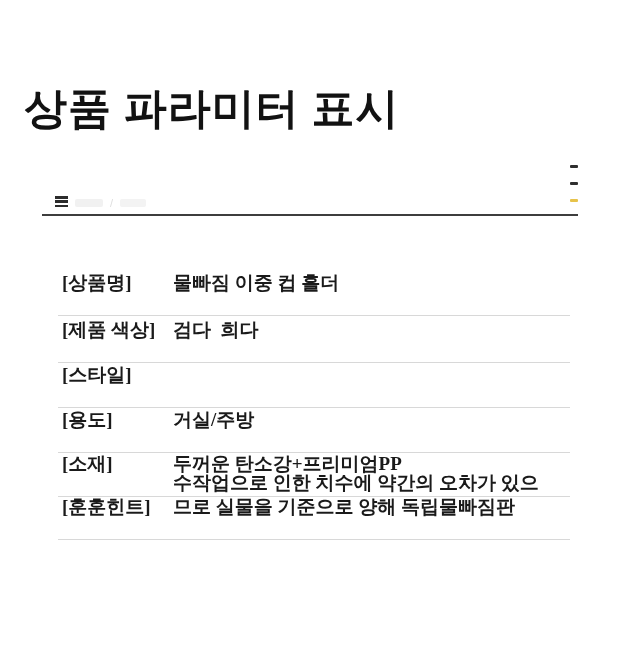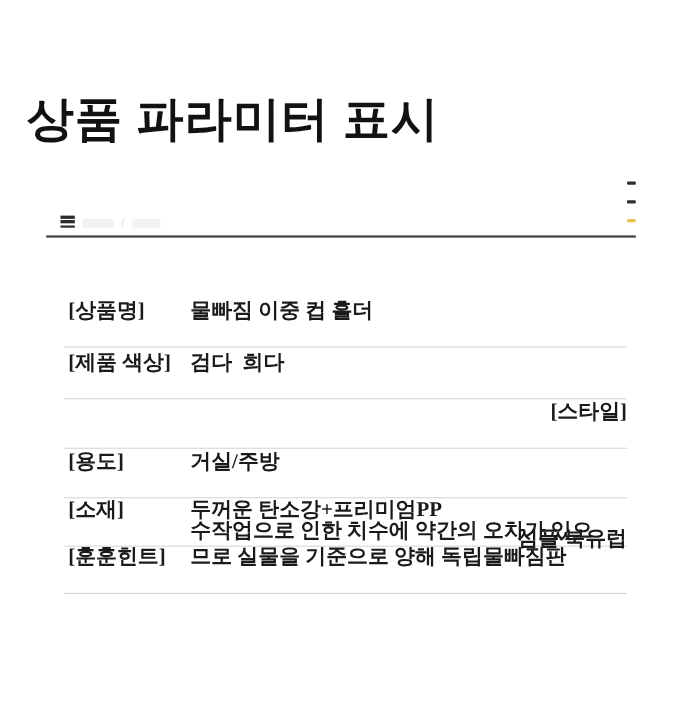--- a/index.html
+++ b/index.html
@@ -98,21 +98,21 @@
     width: 512px;
   }
   .param-row {
     display: flex;
     align-items: flex-end;
     border-bottom: 1px solid #d8d8d8;
     padding-bottom: 20px;
   }
   .param-row:nth-child(1) { height: 47px; }
   .param-row:nth-child(2) { height: 47px; }
-  .param-row:nth-child(3) { height: 45px; flex-direction: column; }
+  .param-row:nth-child(3) { height: 45px; }
   .param-row:nth-child(4) { height: 45px; }
   .param-row:nth-child(5) { height: 44px; }
   .param-row:nth-child(6) { height: 43px; }
   .param-row:nth-child(7) { height: 72px; padding-bottom: 7px; }
   .param-label {
     flex: 0 0 115px;
     padding-left: 4px;
     font-size: 19px;
     font-weight: 600;
     color: #1a1a1a;
@@ -157,21 +157,20 @@
   <div class="param-row">
     <div class="param-label">[상품명]</div>
     <div class="param-value">물빠짐 이중 컵 홀더</div>
   </div>
   <div class="param-row">
     <div class="param-label">[제품 색상]</div>
     <div class="param-value">검다  희다</div>
   </div>
   <div class="param-row">
     <div class="param-label">[스타일]</div>
-    <div class="param-value">심플 북유럽</div>
   </div>
   <div class="param-row">
     <div class="param-label">[용도]</div>
     <div class="param-value">거실/주방</div>
   </div>
   <div class="param-row">
     <div class="param-label">[소재]</div>
     <div class="param-value">두꺼운 탄소강+프리미엄PP</div>
   </div>
   <div class="param-row">

